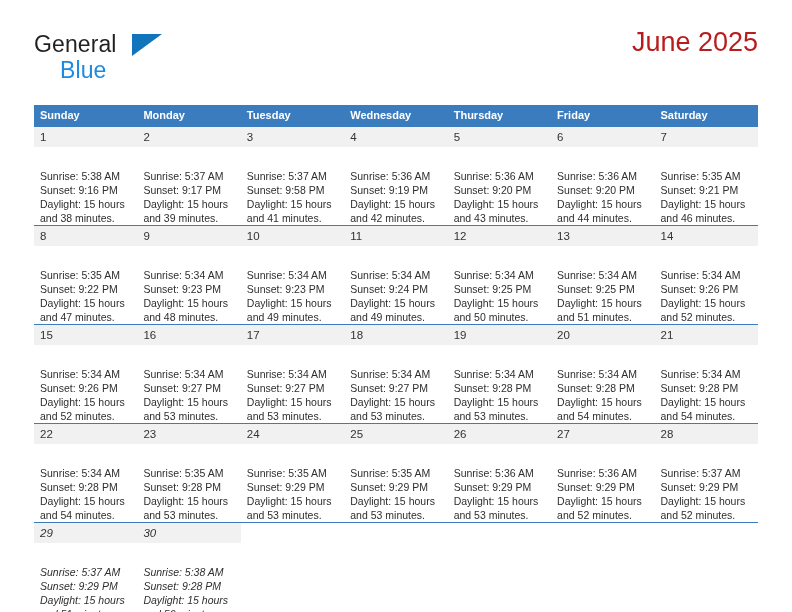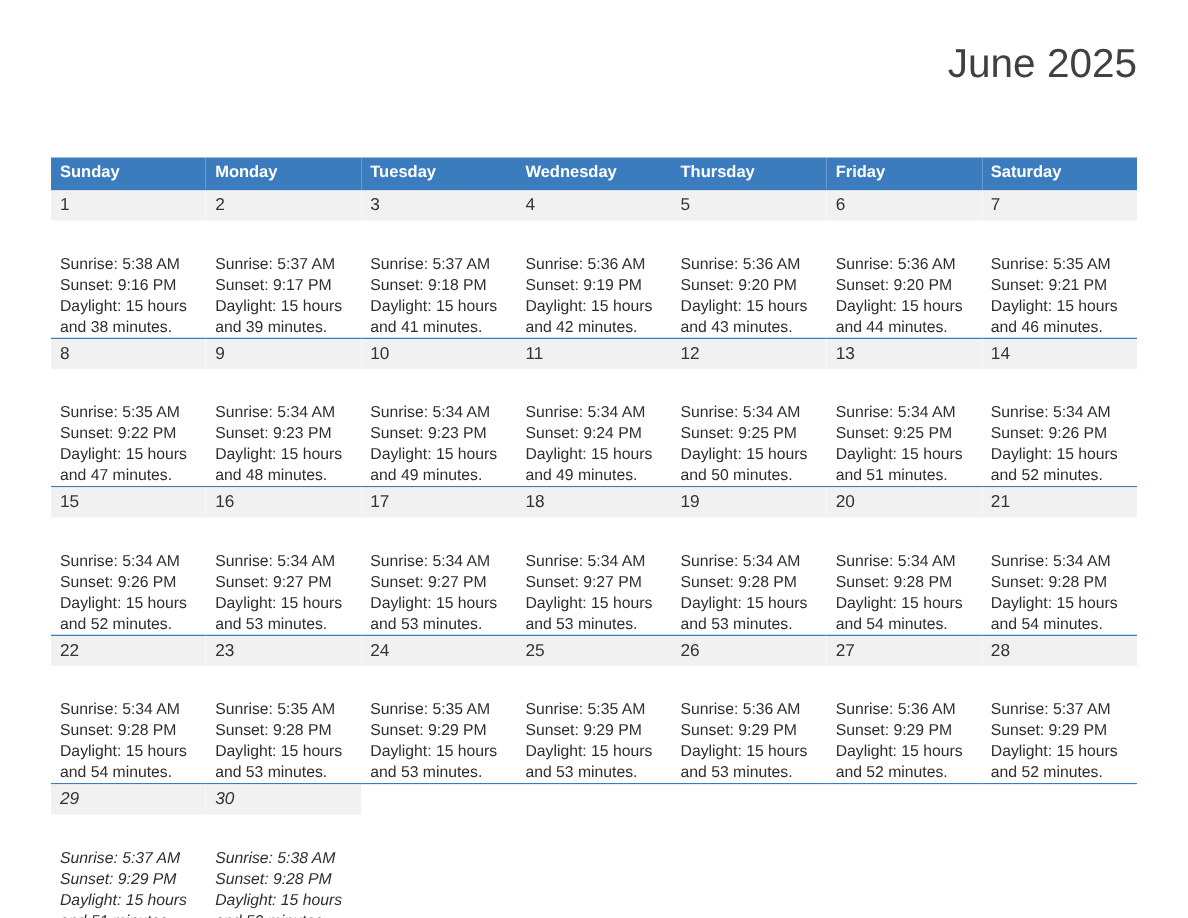--- a/index.html
+++ b/index.html
@@ -66,21 +66,21 @@
 
   .title-block {
     position: absolute;
     right: 0;
     top: 0;
     text-align: right;
   }
   .cal-title {
     font-size: 27px;
     line-height: 32px;
-    color: #404040;
+    color: #b91c1c;
     font-weight: normal;
     margin: 0;
     white-space: nowrap;
   }
   .cal-subtitle {
     font-size: 14.5px;
     line-height: 20px;
     color: #1a1a1a;
     margin: 8px 0 0 0;
     white-space: nowrap;
@@ -147,20 +147,25 @@
     white-space: nowrap;
   }
 </style>
 </head>
 <body>
 
 <div id="page">
 
   <div class="header">
 
+    <div class="logo">
+      <span class="logo-top">General</span>
+      <span class="logo-tri"></span>
+      <span class="logo-bottom">Blue</span>
+    </div>
 
     <div class="title-block">
       <h1 class="cal-title">June 2025</h1>
     </div>
 
   </div>
 
   <table class="calendar">
     <thead>
       <tr id="weekday-header-row">
@@ -195,21 +200,21 @@
                 <div>Daylight: 15 hours</div>
                 <div>and 39 minutes.</div>
               </div>
             </div>
           </td>
           <td>
             <div class="daycell">
               <div class="daynum">3</div>
               <div class="info">
                 <div>Sunrise: 5:37 AM</div>
-                <div>Sunset: 9:18 PM</div>
+                <div>Sunset: 9:58 PM</div>
                 <div>Daylight: 15 hours</div>
                 <div>and 41 minutes.</div>
               </div>
             </div>
           </td>
           <td>
             <div class="daycell">
               <div class="daynum">4</div>
               <div class="info">
                 <div>Sunrise: 5:36 AM</div>

